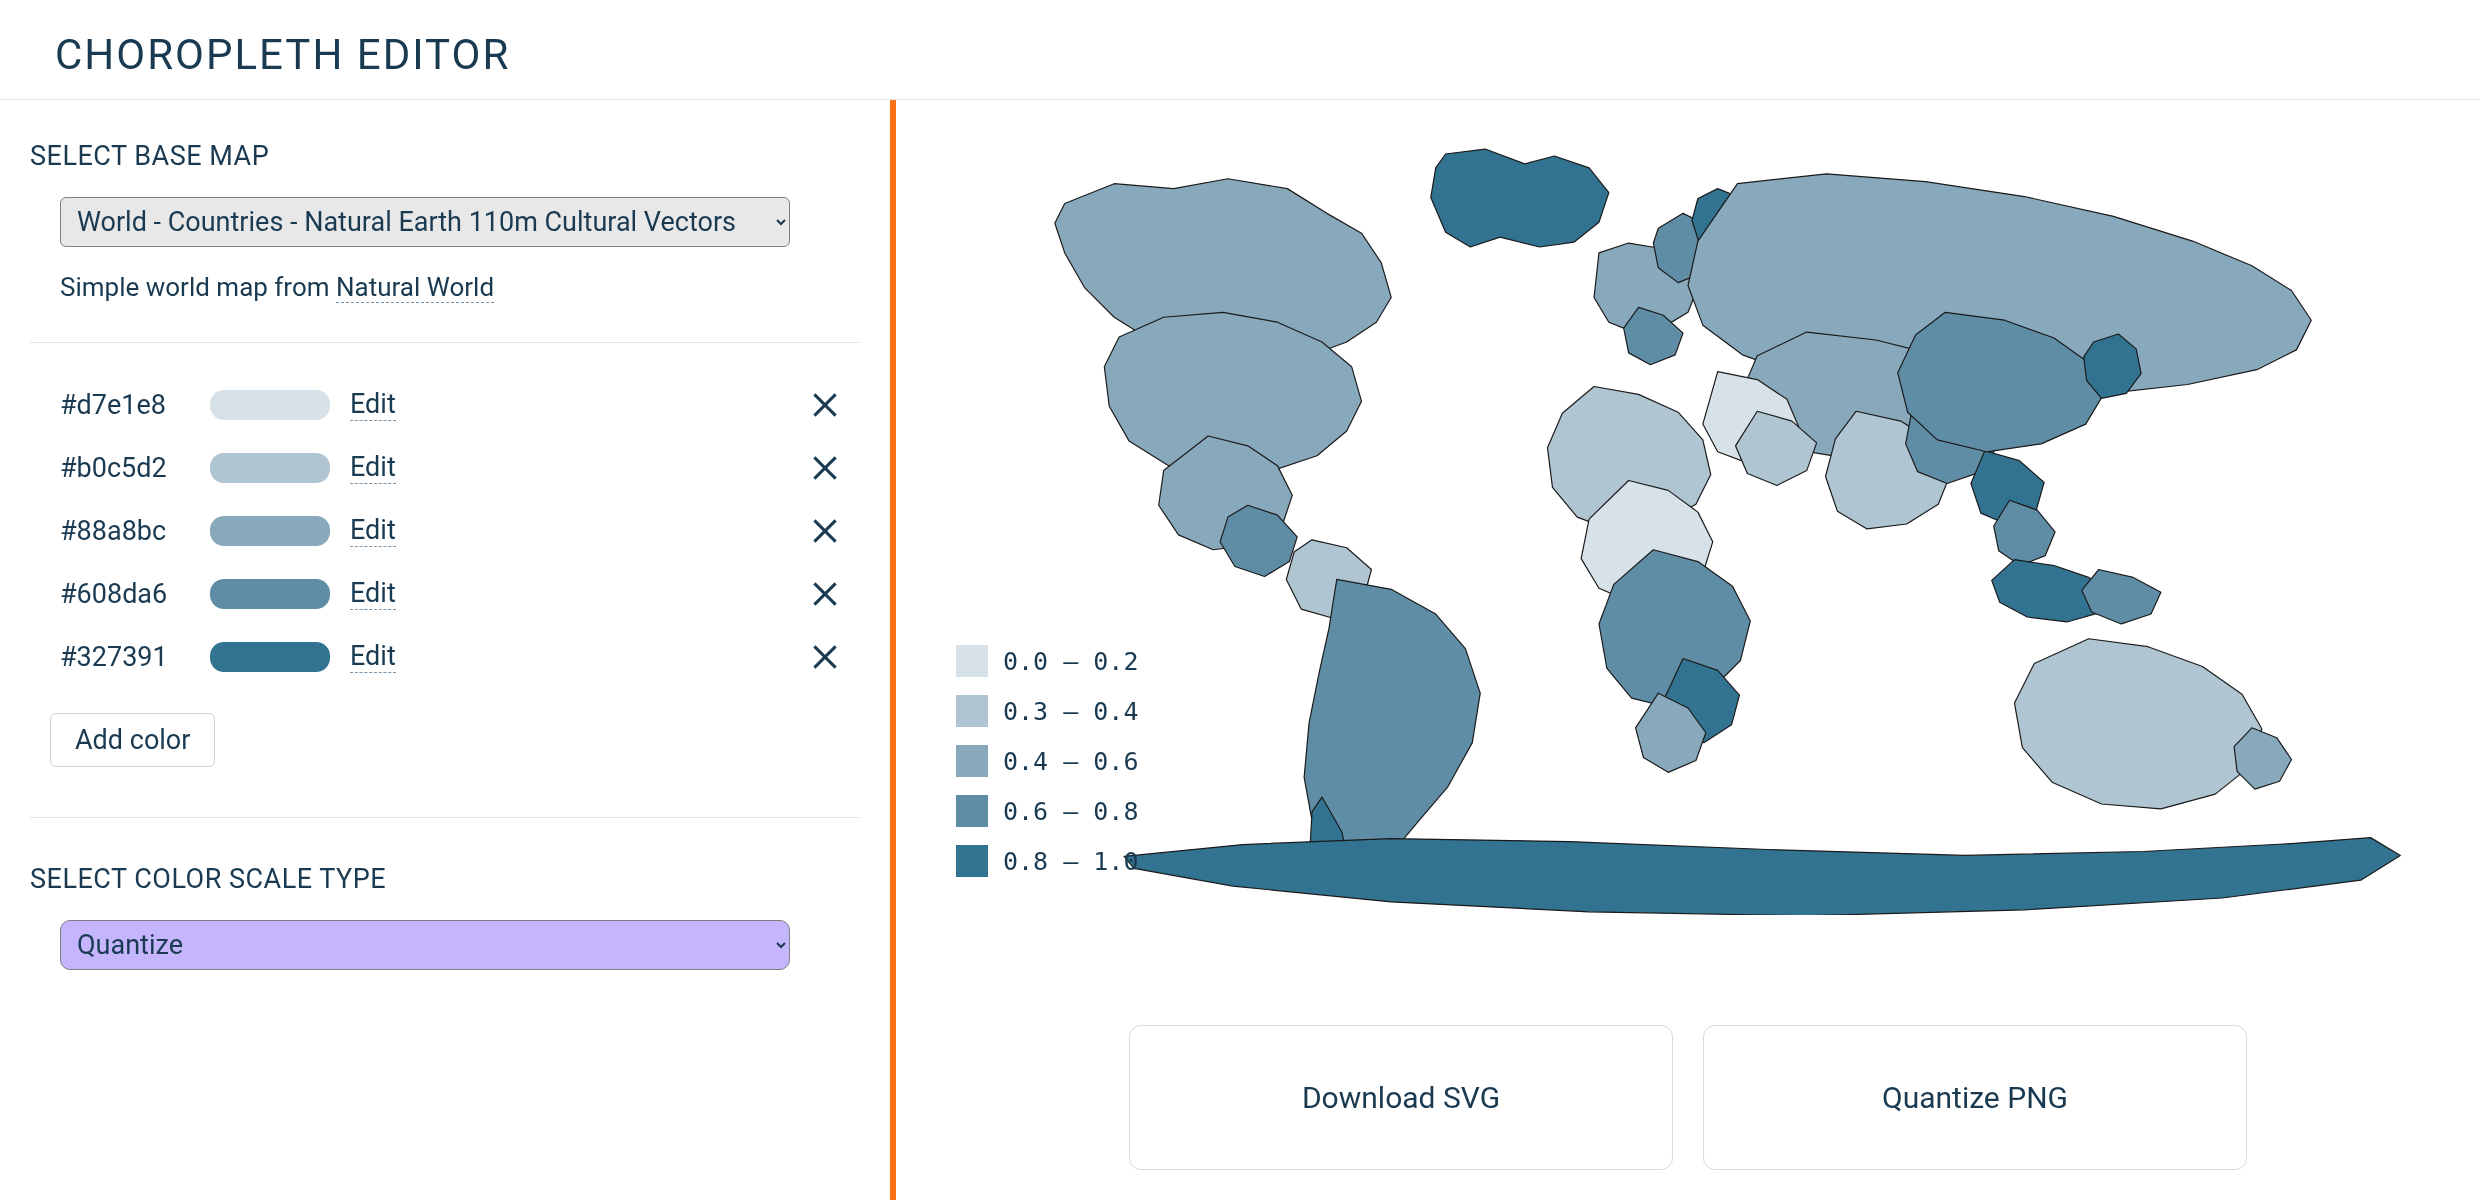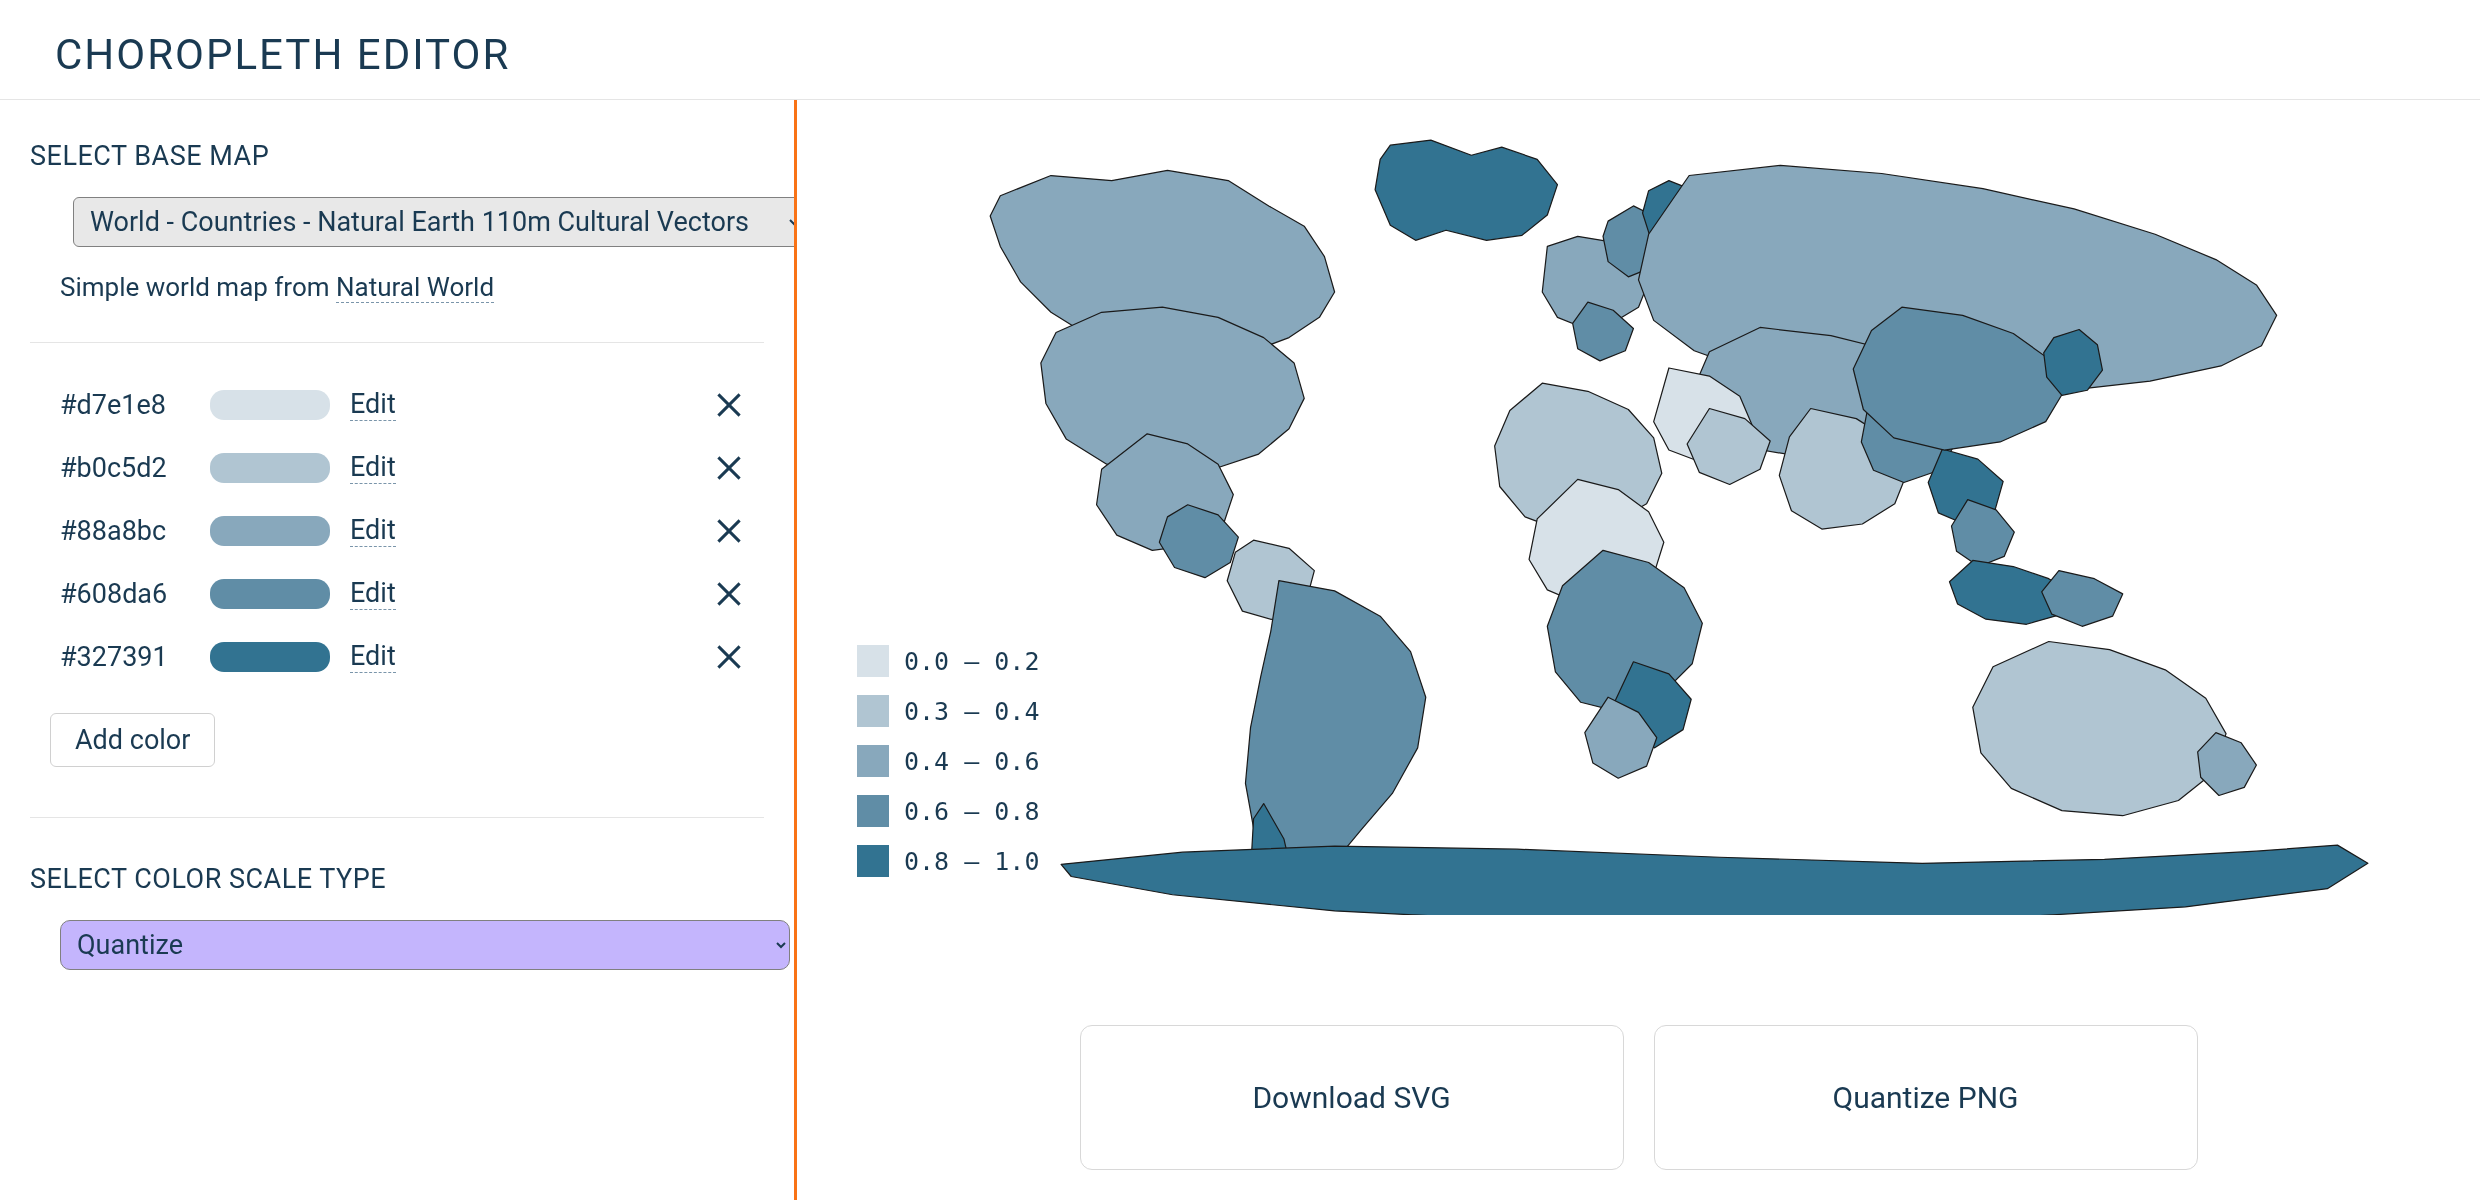--- a/index.html
+++ b/index.html
@@ -25,22 +25,22 @@
     font-weight: 400;
     letter-spacing: 2px;
     color: #1a3a52;
   }
   .content {
     display: flex;
     flex: 1;
     overflow: hidden;
   }
   .sidebar {
-    width: 797px;
-    border-right: 3px solid #f97316;
+    width: 896px;
+    border-right: 6px solid #f97316;
     padding: 40px 30px 40px 30px;
     overflow-y: auto;
   }
   .section-title {
     font-size: 27px;
     font-weight: 400;
     color: #1a3a52;
     margin-bottom: 25px;
     letter-spacing: 0.5px;
   }
@@ -51,21 +51,20 @@
   select.basemap-select {
     width: 730px;
     height: 50px;
     font-size: 27px;
     color: #1a3a52;
     background: #e8e8e8;
     border: 1px solid #808080;
     border-radius: 6px;
     padding: 5px 12px;
     font-family: inherit;
-    margin-left: 13px;
   }
   .hint {
     margin-left: 30px;
     font-size: 26px;
     color: #1a3a52;
     margin-bottom: 40px;
   }
   .hint a {
     color: #1a3a52;
     text-decoration: none;

